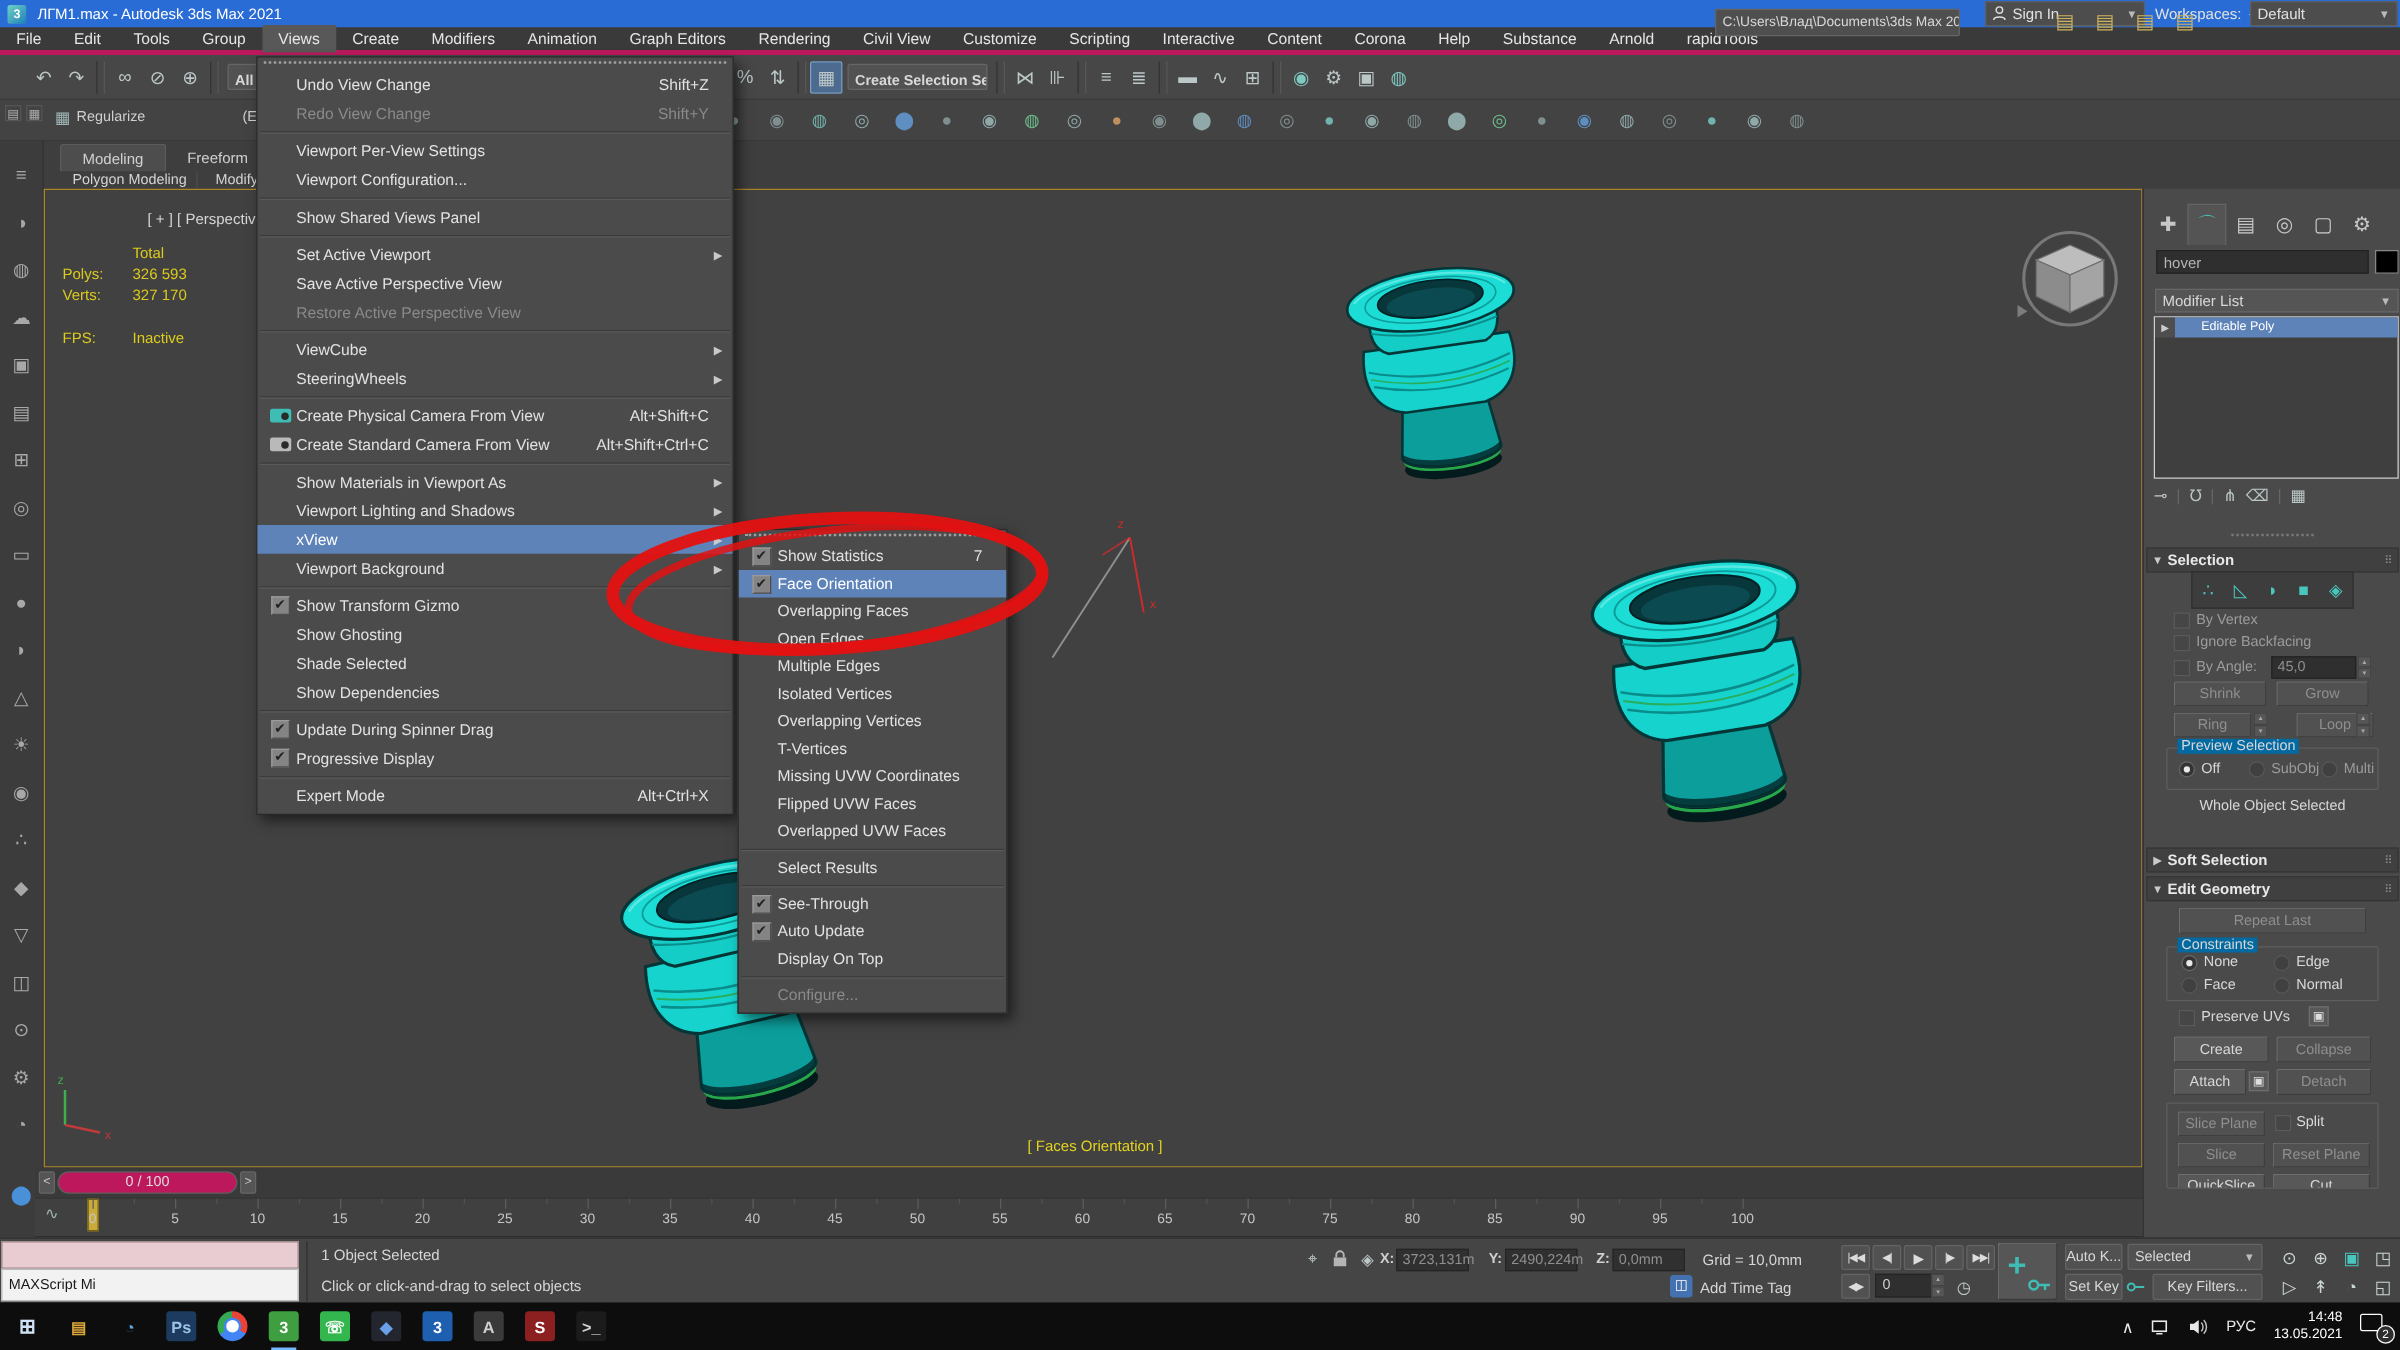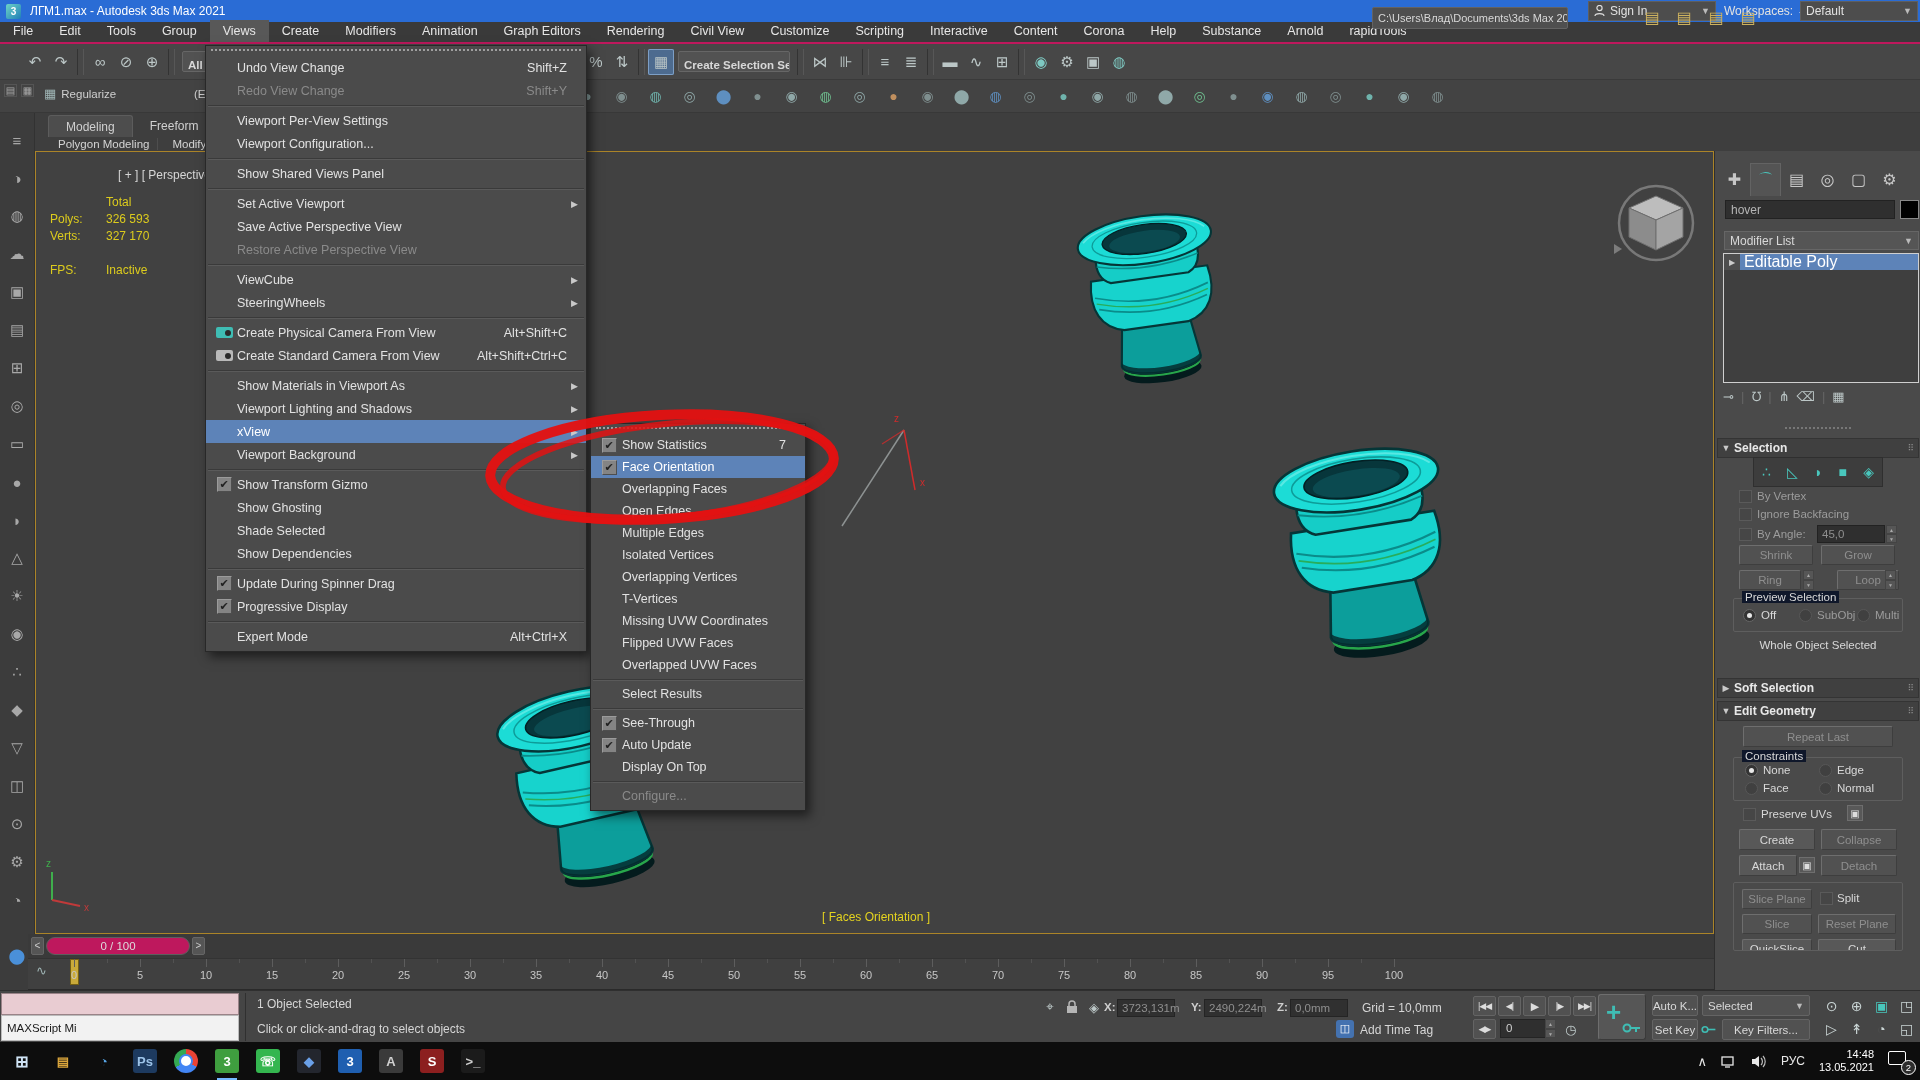--- a/index.html
+++ b/index.html
@@ -7,21 +7,21 @@
   #screen{position:relative;width:1920px;height:1080px;background:#3c3c3c;overflow:hidden;user-select:none;}
 
   
   .titlebar{position:absolute;left:0;top:0;width:1920px;height:22px;background:#2a6cd5;display:flex;align-items:center;color:#fff;}
   .appico{width:15px;height:15px;margin-left:6px;background:linear-gradient(135deg,#6ed3c6,#1f7fb8);border-radius:2px;color:#fff;font-size:10px;font-weight:bold;text-align:center;line-height:15px;}
   .titlebar .title{margin-left:9px;font-size:12px;}
   .wbtns{margin-left:auto;display:flex;height:22px;}
   .wbtn{width:46px;height:22px;display:flex;align-items:center;justify-content:center;font-size:11px;color:#fff;}
 
   
-  .menubar{position:absolute;left:0;top:22px;width:1920px;height:22px;background:#3a3a3a;display:flex;align-items:flex-end;border-bottom:2px solid #be185d;}
+  .menubar{position:absolute;left:0;top:22px;width:1920px;height:22px;background:#3a3a3a;display:flex;align-items:center;border-bottom:4px solid #be185d;}
   .mb-item{padding:0 13px;font-size:12.5px;color:#e6e6e6;height:22px;line-height:22px;}
   .mb-item.active{background:#585858;}
   .signin{position:absolute;left:1588px;top:1px;width:128px;height:20px;background:#4d4d4d;border:1px solid #5f5f5f;display:flex;align-items:center;color:#e2e2e2;font-size:12px;padding:0 5px;}
   .signin svg{margin-right:5px;}
   .signin .car{margin-left:auto;font-size:9px;color:#bbb;}
   .wslabel{position:absolute;left:1724px;top:4px;font-size:12px;color:#e2e2e2;}
   .wsdd{position:absolute;left:1800px;top:1px;width:118px;height:20px;background:#4d4d4d;border:1px solid #5f5f5f;display:flex;align-items:center;color:#e2e2e2;font-size:12px;padding:0 5px;}
   .wsdd .car{margin-left:auto;font-size:9px;color:#bbb;}
 
   
@@ -70,42 +70,42 @@
   .cptabs{position:absolute;left:4px;top:12px;display:flex;}
   .cptab{width:31px;height:33px;display:flex;align-items:center;justify-content:center;font-size:16px;color:#c7c7c7;}
   .cptab.on{background:#545454;border:1px solid #636363;border-bottom:none;color:#49c7bd;}
   .namefield{position:absolute;left:10px;top:49px;width:170px;height:19px;background:#2f2f2f;border:1px solid #222;color:#b5b5b5;font-size:12px;padding:0 5px;display:flex;align-items:center;}
   .swatch{position:absolute;left:185px;top:49px;width:19px;height:19px;background:#000;border:1px solid #888;}
   .modlist{position:absolute;left:9px;top:80px;width:195px;height:19px;background:#555;border:1px solid #666;display:flex;align-items:center;padding:0 5px;font-size:12px;}
   .modlist .car{margin-left:auto;font-size:9px;color:#bbb;}
   .stack{position:absolute;left:8px;top:102px;width:196px;height:130px;background:#3f3f3f;border:1px solid #cfcfcf;}
   .stackrow{display:flex;height:16px;}
   .stackrow .gut{width:16px;background:#4e4e4e;color:#ccc;font-size:8px;display:flex;align-items:center;justify-content:center;}
-  .stackrow .nm{flex:1;background:#5d83b8;color:#fff;font-size:16px;padding-left:4px;line-height:16px;}
+  .stackrow .nm{flex:1;background:#5d83b8;color:#fff;font-size:10px;padding-left:21px;line-height:16px;}
   .stacktools{position:absolute;left:8px;top:236px;display:flex;align-items:center;gap:7px;color:#bcc7c7;font-size:13px;}
   .stacktools .dv{color:#666;}
   .cpsep{position:absolute;left:70px;top:276px;width:66px;border-top:2px dotted #777;}
   .roll{position:absolute;left:2px;width:202px;height:20px;background:#404040;border:1px solid #343434;display:flex;align-items:center;font-weight:bold;font-size:12px;color:#e8e8e8;}
   .roll .ra{width:16px;text-align:center;font-size:9px;color:#c9c9c9;font-weight:normal;}
   .roll .grip{margin-left:auto;margin-right:4px;color:#8a8a8a;font-size:9px;font-weight:normal;}
   .selicons{position:absolute;left:38px;top:306px;width:130px;height:30px;background:#3d3d3d;border:1px solid #2f2f2f;display:flex;align-items:center;justify-content:space-around;}
   .selicons span{color:#49c7bd;font-size:14px;}
   .cp-lab{position:absolute;font-size:11.5px;color:#9c9c9c;white-space:nowrap;}
   .cp-lab.lit{color:#d8d8d8;}
   .cbox{position:absolute;width:13px;height:13px;background:#464646;border:1px solid #5a5a5a;}
   .rad{position:absolute;width:13px;height:13px;border-radius:50%;background:#343434;border:1px solid #666;}
   .rad.on::after{content:"";display:block;width:5px;height:5px;border-radius:50%;background:#e8e8e8;margin:3px;}
   .rad.dim{background:#404040;border-color:#575757;}
   .cp-btn{position:absolute;background:#585858;border:1px solid;border-color:#6e6e6e #3e3e3e #3e3e3e #6e6e6e;border-radius:2px;color:#d8d8d8;font-size:11.5px;display:flex;align-items:center;justify-content:center;white-space:nowrap;overflow:hidden;}
   .cp-btn.dis{color:#8f8f8f;background:#515151;}
   .cp-field{position:absolute;background:#2f2f2f;border:1px solid #222;color:#8f8f8f;font-size:11.5px;display:flex;align-items:center;padding:0 4px;}
   .spin{position:absolute;width:11px;display:flex;flex-direction:column;}
   .spin i{height:50%;flex:1;background:#565656;border:1px solid #444;color:#aaa;font-size:5px;font-style:normal;text-align:center;line-height:8px;}
   .group{position:absolute;border:1px solid #5e5e5e;border-radius:2px;}
-  .glabel{position:absolute;top:-8px;left:8px;background:#0f172a;padding:0 3px;font-size:11.5px;color:#d8d8d8;}
+  .glabel{position:absolute;top:-8px;left:8px;background:#0369a1;padding:0 3px;font-size:11.5px;color:#d8d8d8;}
   .setbox{position:absolute;width:16px;height:16px;background:#585858;border:1px solid #6e6e6e;color:#ddd;font-size:10px;display:flex;align-items:center;justify-content:center;}
 
   
   .menu{position:absolute;background:#4b4b4b;border:1px solid #282828;box-shadow:4px 5px 10px rgba(0,0,0,.55);z-index:50;padding:2px 0 3px;}
   .views-menu{left:205px;top:45px;width:382px;}
   .xview-menu{left:590px;top:423px;width:216px;}
   .tear{height:5px;border-top:2px dotted #9f9f9f;margin:1px 5px 2px;}
   .mi{display:flex;align-items:center;height:23px;padding:0 8px 0 5px;color:#e2e2e2;font-size:12.5px;}
   .xview-menu .mi{height:22px;}
   .mi .gut{width:26px;display:flex;align-items:center;justify-content:center;flex:none;}

